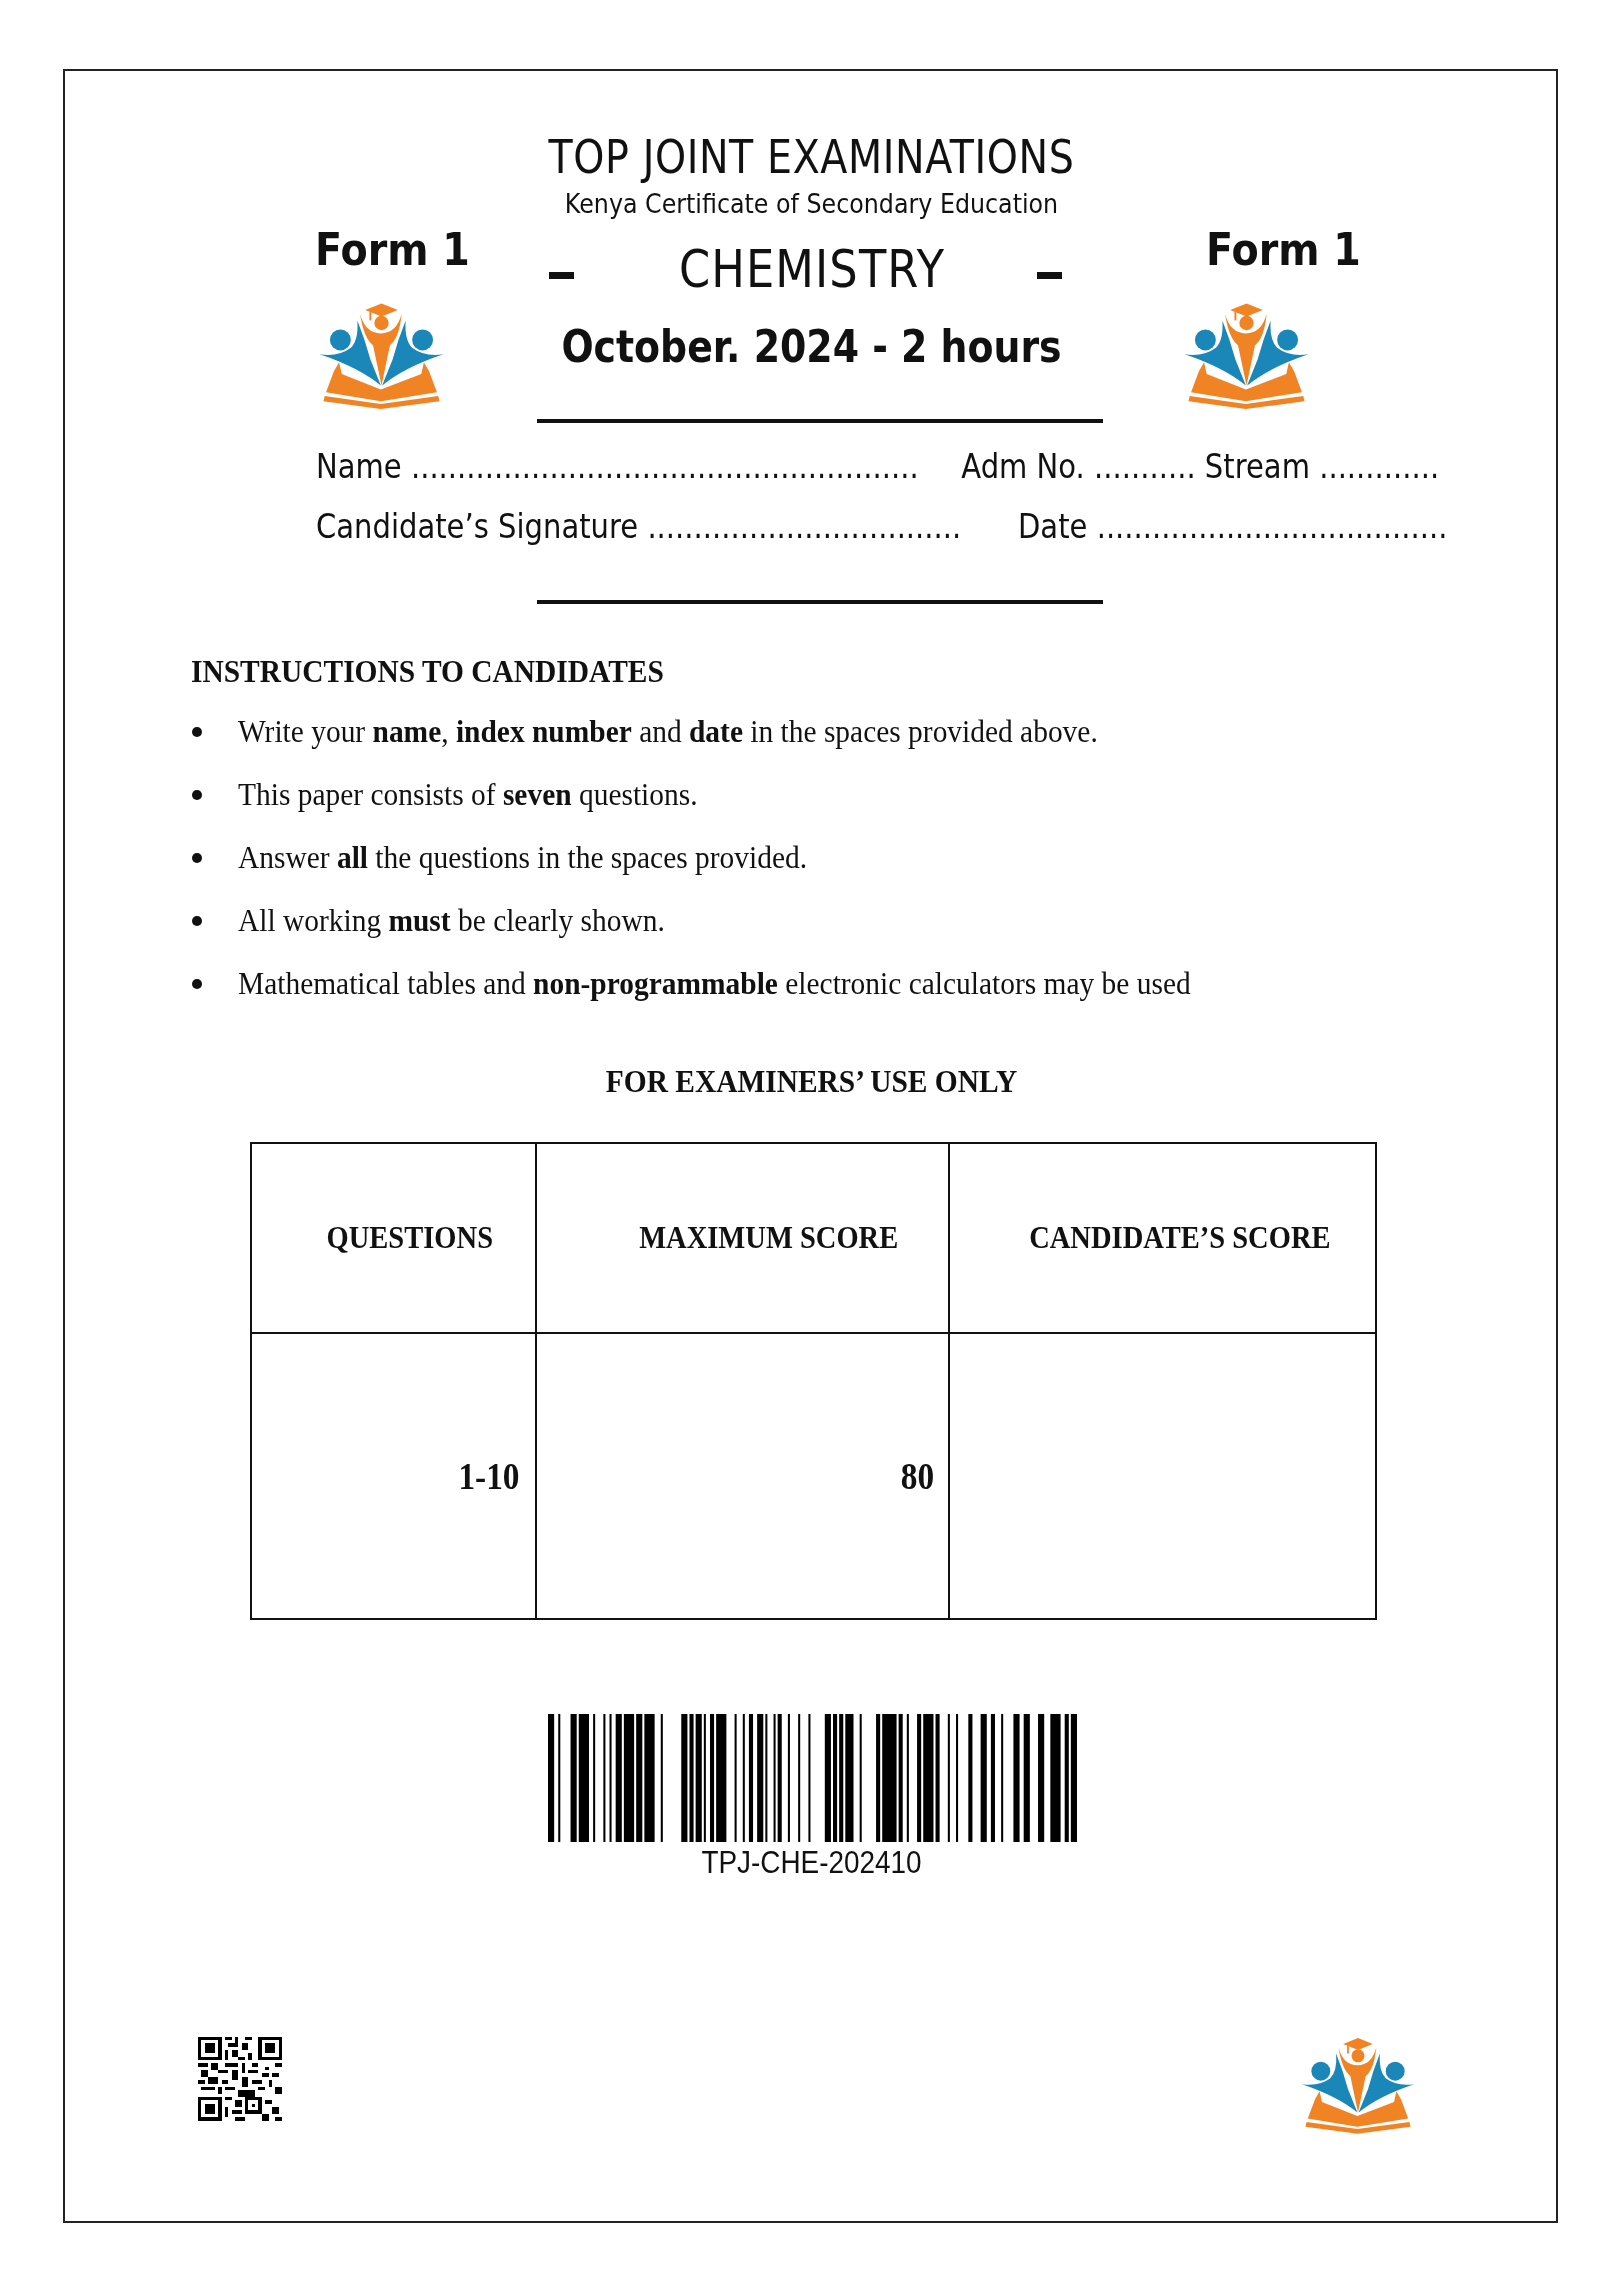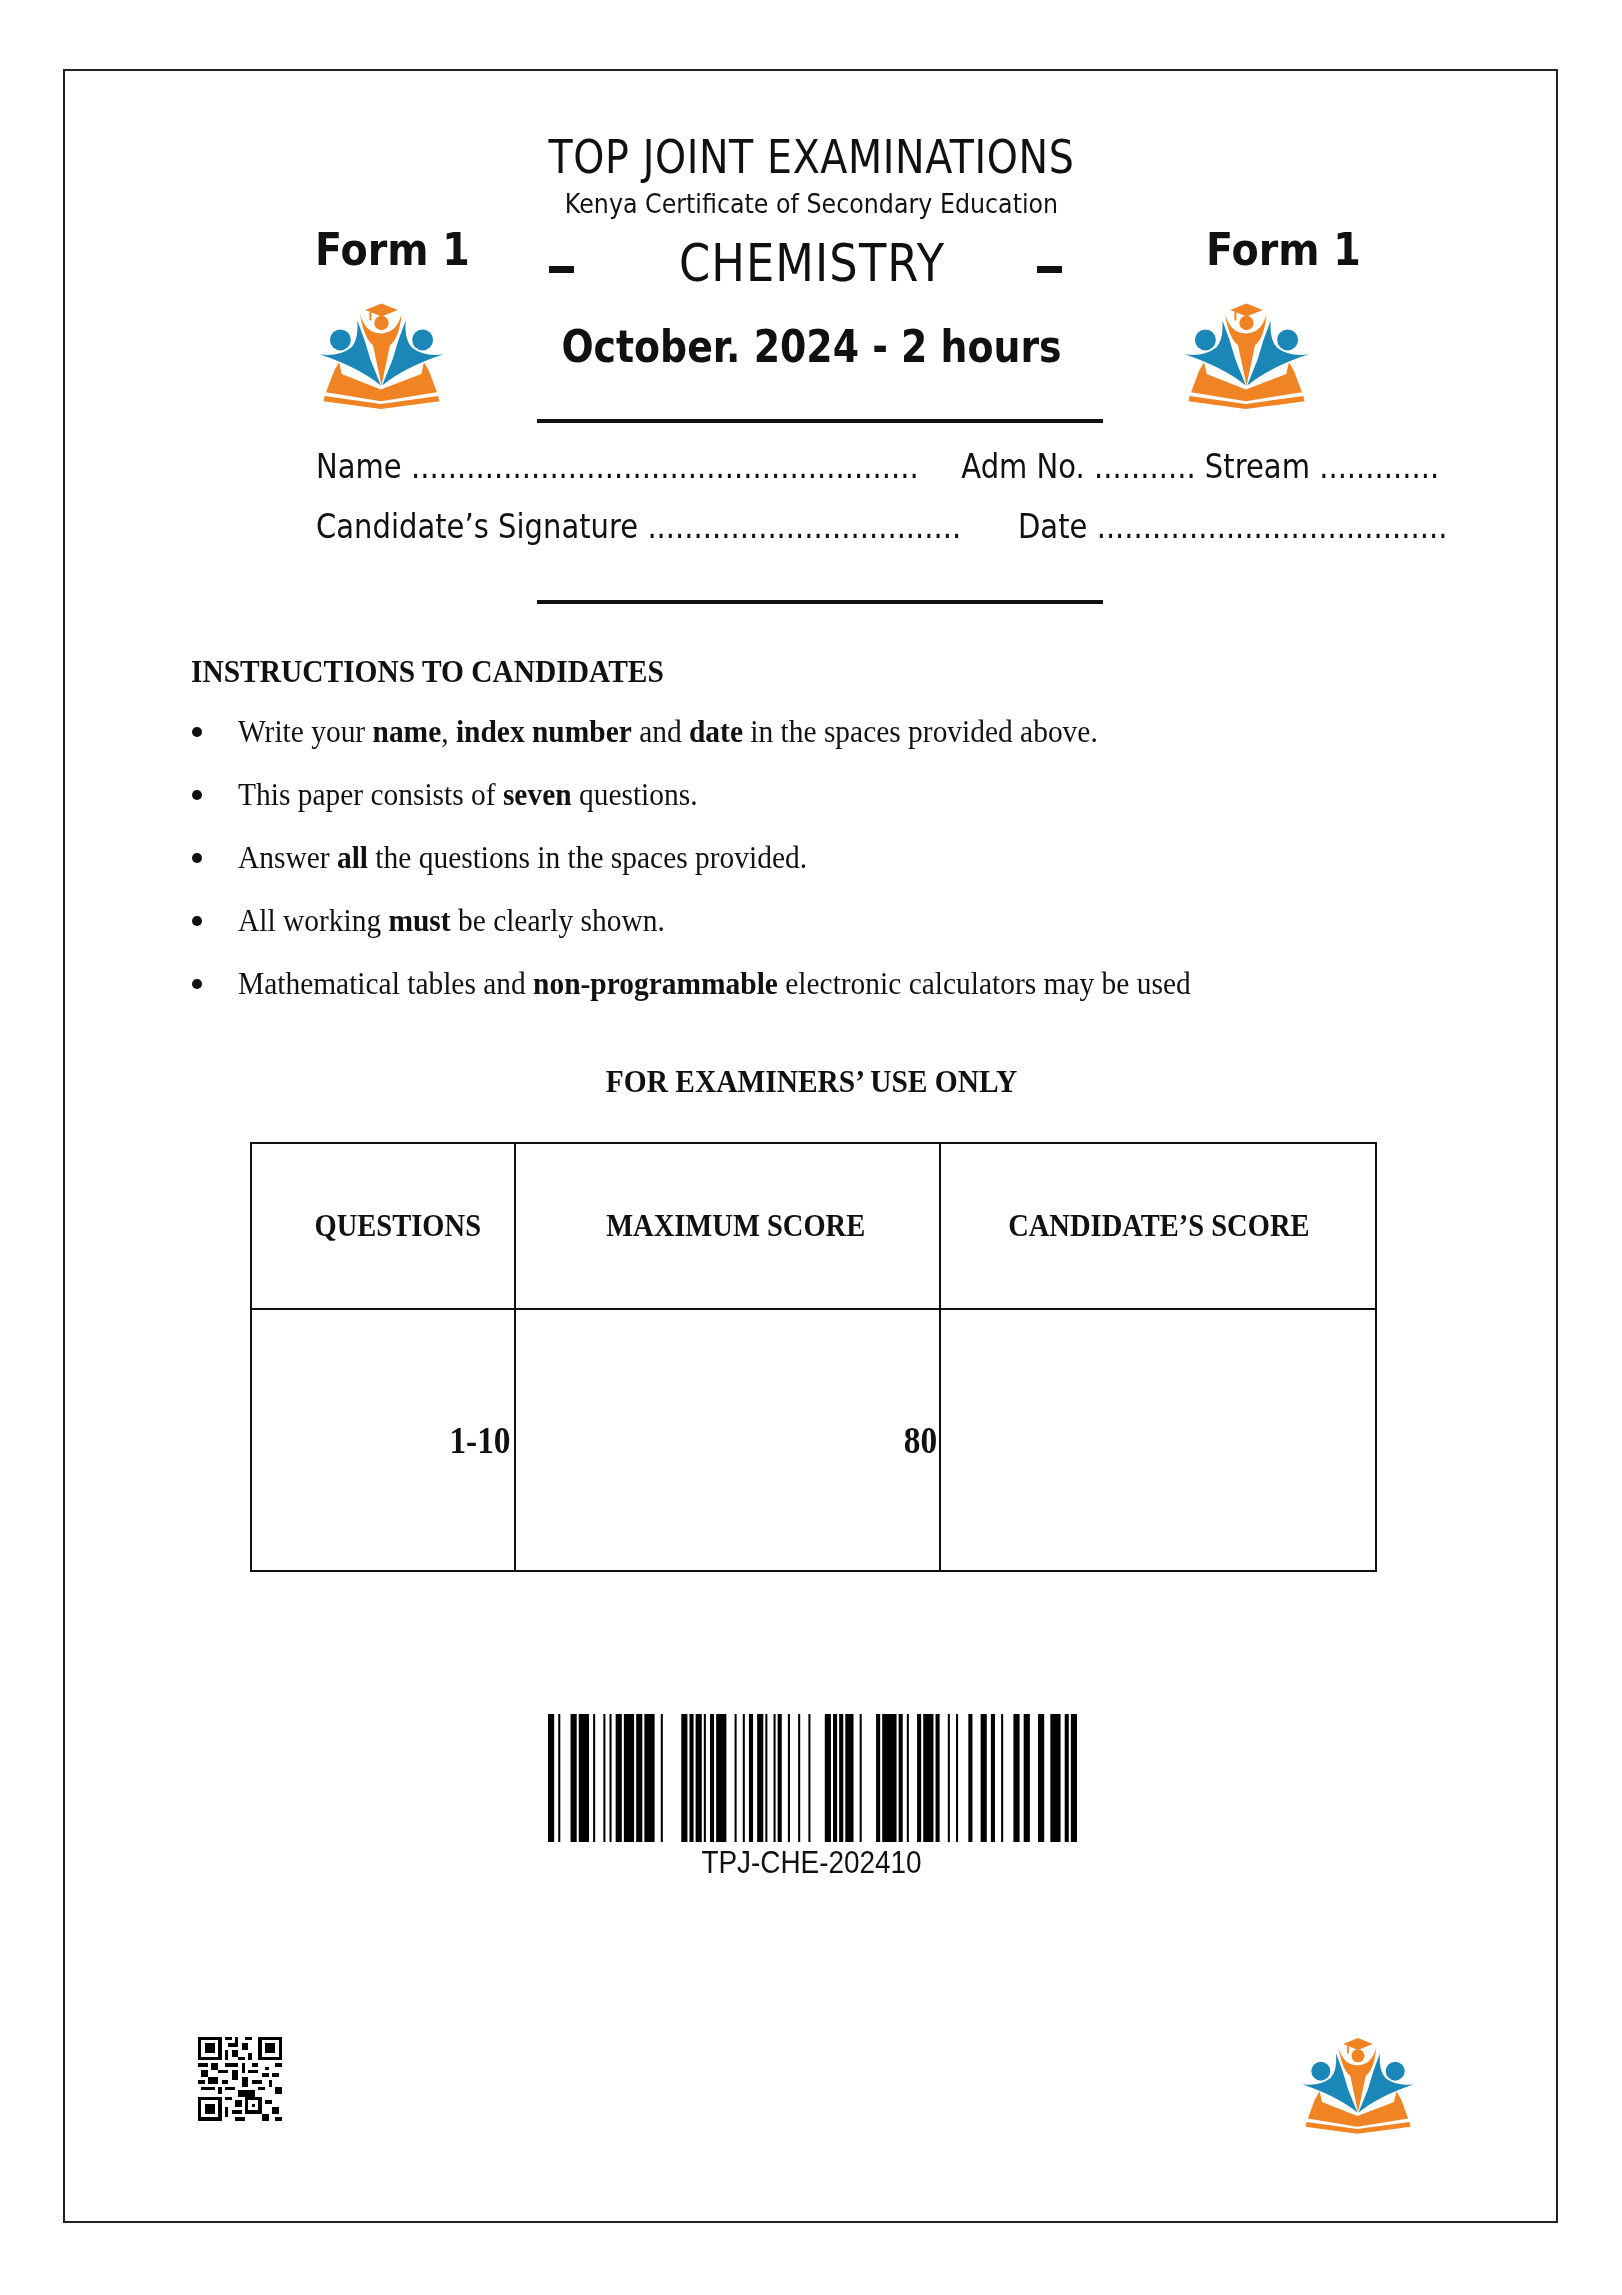--- a/index.html
+++ b/index.html
@@ -26,21 +26,21 @@
   }
   .form-left { left: 315px; }
   .form-right { left: 1206px; }
 
   .logo { position: absolute; width: 137px; height: 118px; }
   .logo-left { left: 313px; top: 294px; }
   .logo-right { left: 1178px; top: 294px; }
   .logo-bottom { left: 1296px; top: 2029px; width: 124px; height: 108px; }
 
   .subject-row {
-    position: absolute; left: 537px; width: 550px; top: 233px; height: 72px;
+    position: absolute; left: 537px; width: 550px; top: 239px; height: 72px;
   }
   .dash { position: absolute; top: 33px; width: 25px; height: 6.5px; background: #111; }
   .dash-left { left: 12.4px; }
   .dash-right { right: 25px; }
   .subject {
     position: absolute; left: 0; width: 550px; top: 0; text-align: center;
     font-size: 52px; letter-spacing: 1.3px; transform: scaleX(0.86); transform-origin: center;
   }
   .exam-date {
     position: absolute; left: 0; width: 1623px; top: 321px; text-align: center;
@@ -77,21 +77,21 @@
 
   .examiners-title {
     position: absolute; left: 0; width: 1623px; top: 1063px; text-align: center;
     font-size: 32px; font-weight: bold; transform: scaleX(0.92); transform-origin: center;
   }
   table.score {
     position: absolute; left: 250px; top: 1142px; width: 1127px;
     border-collapse: collapse; font-family: "Liberation Serif", serif; color: #111;
   }
   table.score td, table.score th {
-    border: 2.6px solid #111; padding: 0; font-weight: bold; font-size: 31px;
+    border: 2.6px solid #111; padding: 12px; font-weight: bold; font-size: 31px;
   }
   table.score th { height: 164px; text-align: left; vertical-align: middle; }
   table.score td { height: 260px; text-align: right; vertical-align: middle; font-size: 37px; }
   .col1 { width: 262px; }
   .col2 { width: 427px; }
   .col3 { width: 438px; border-radius: 16px; }
   th .hcell { display: inline-block; transform: scaleX(0.92); transform-origin: left; }
   th.col1 .hcell { padding-left: 68px; }
   th.col2 .hcell { padding-left: 98px; }
   th.col3 .hcell { padding-left: 73px; }

